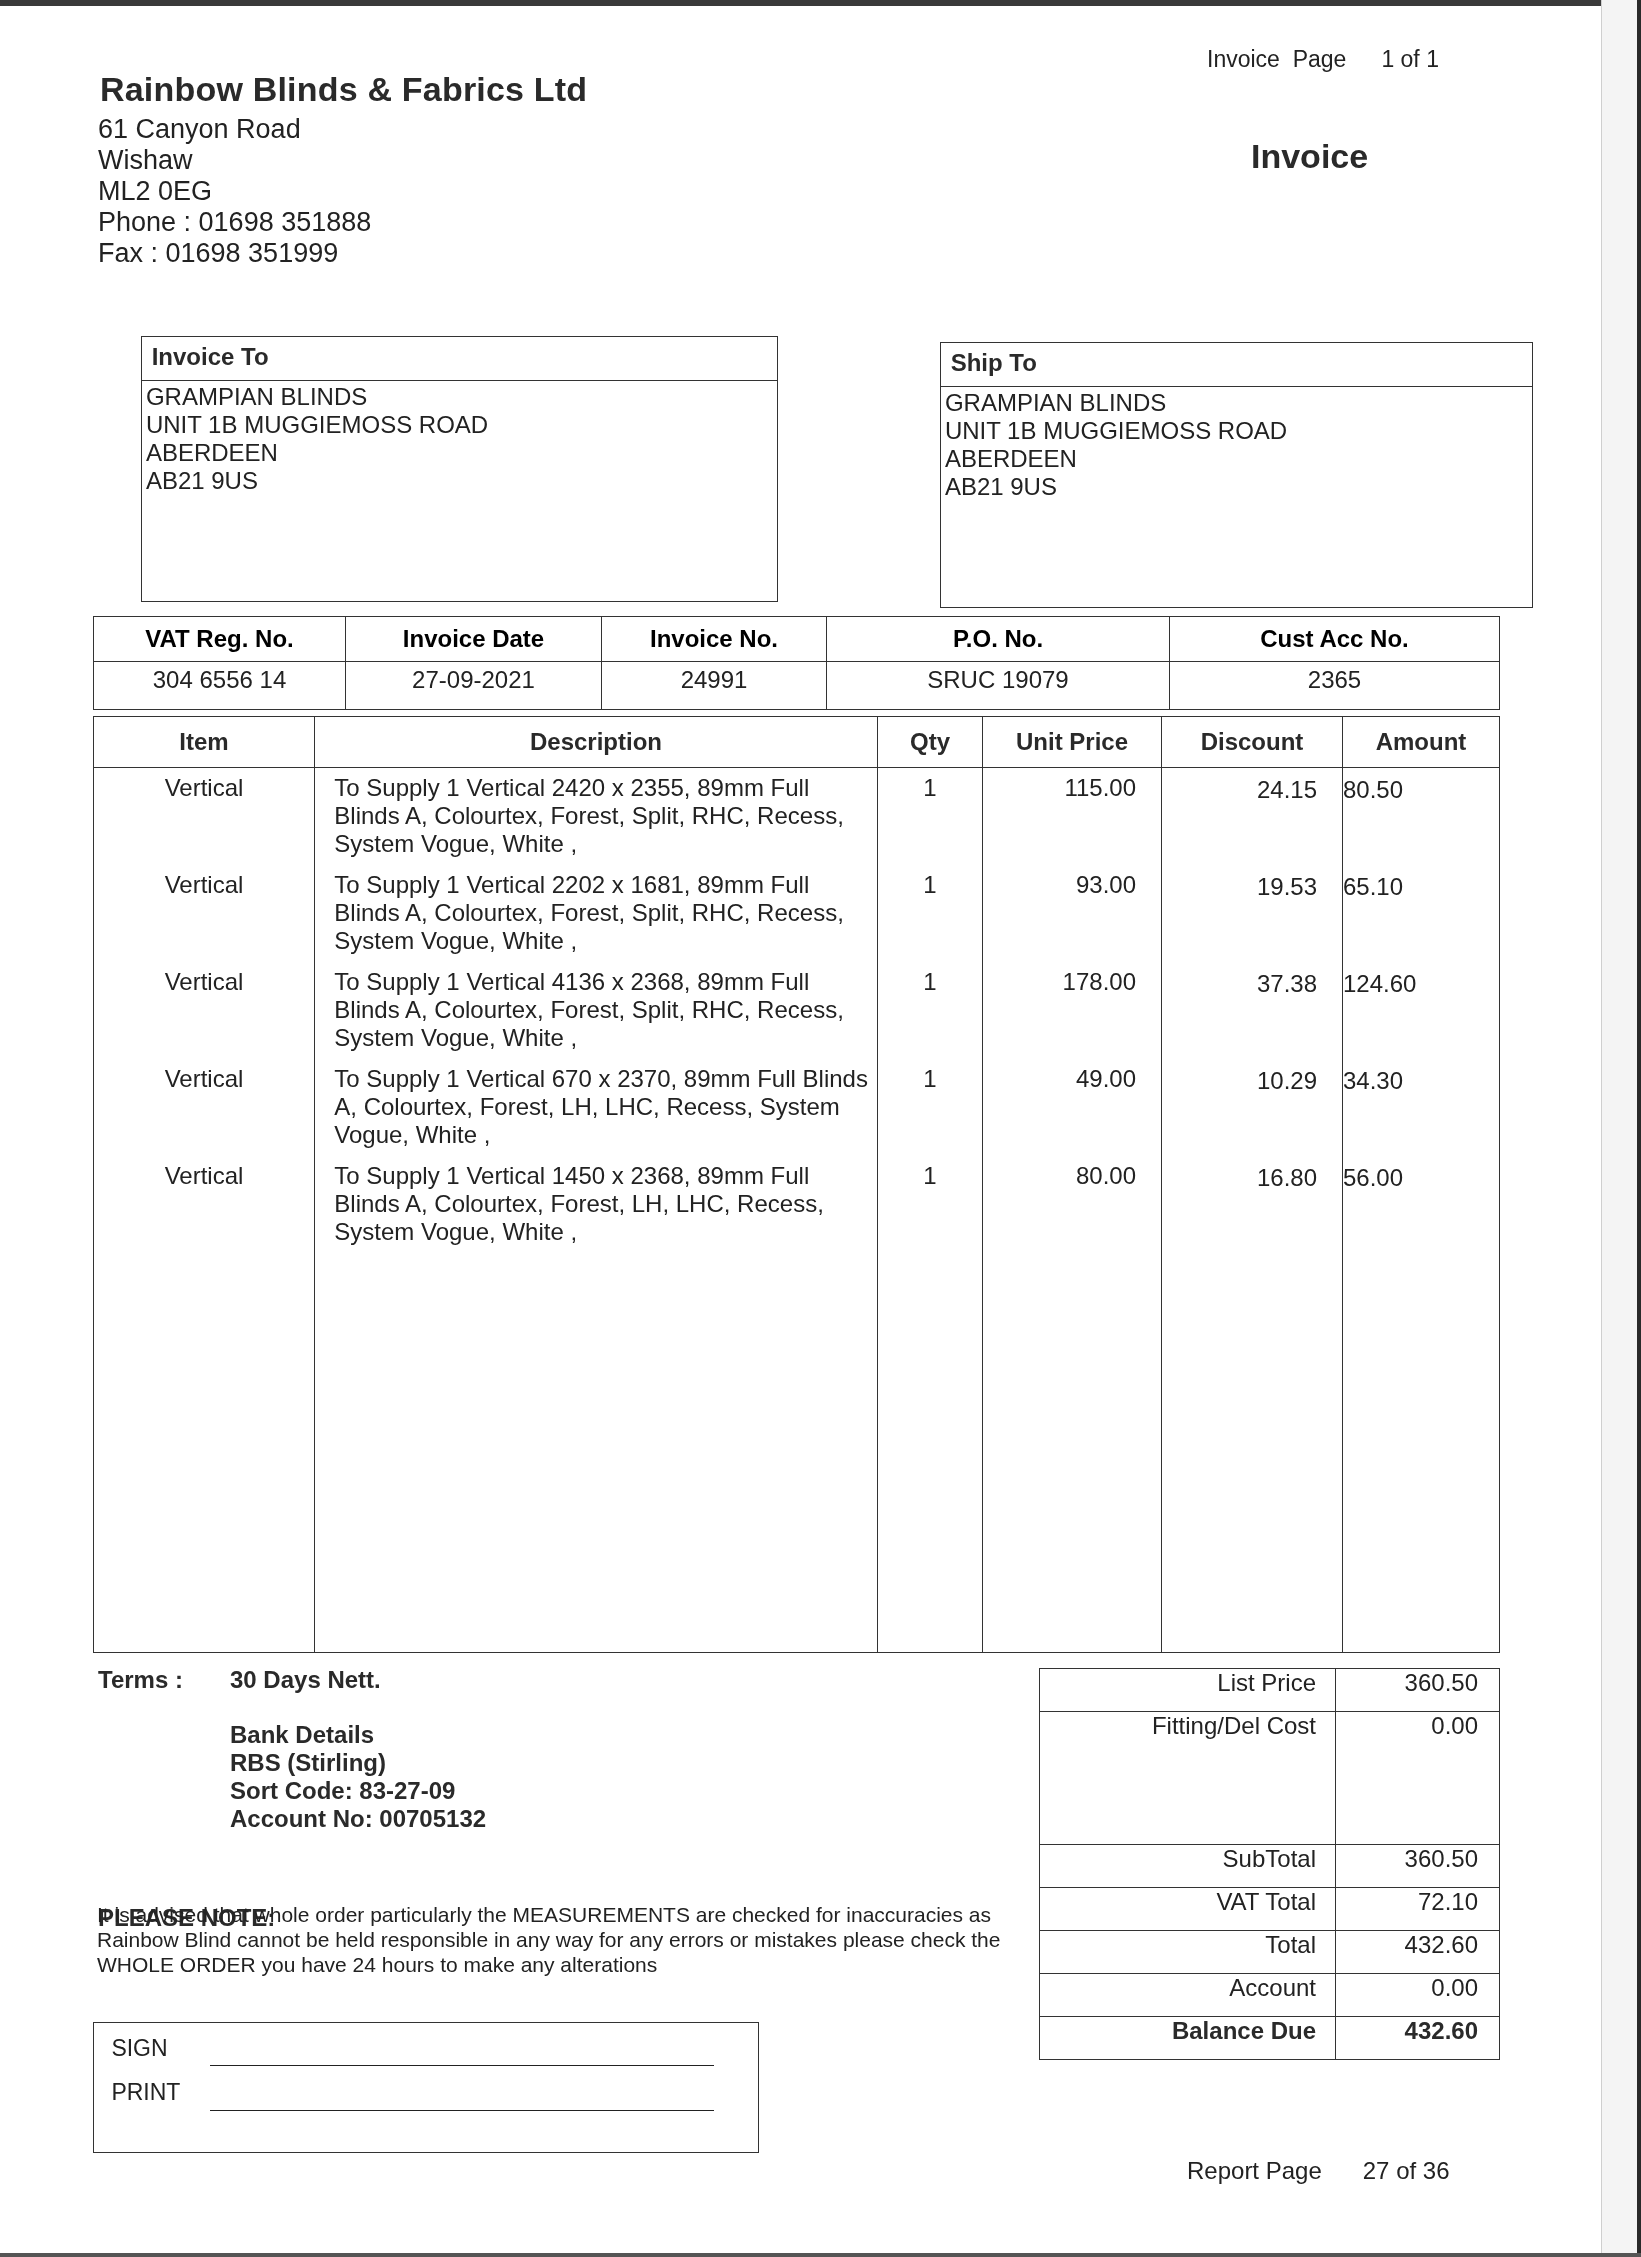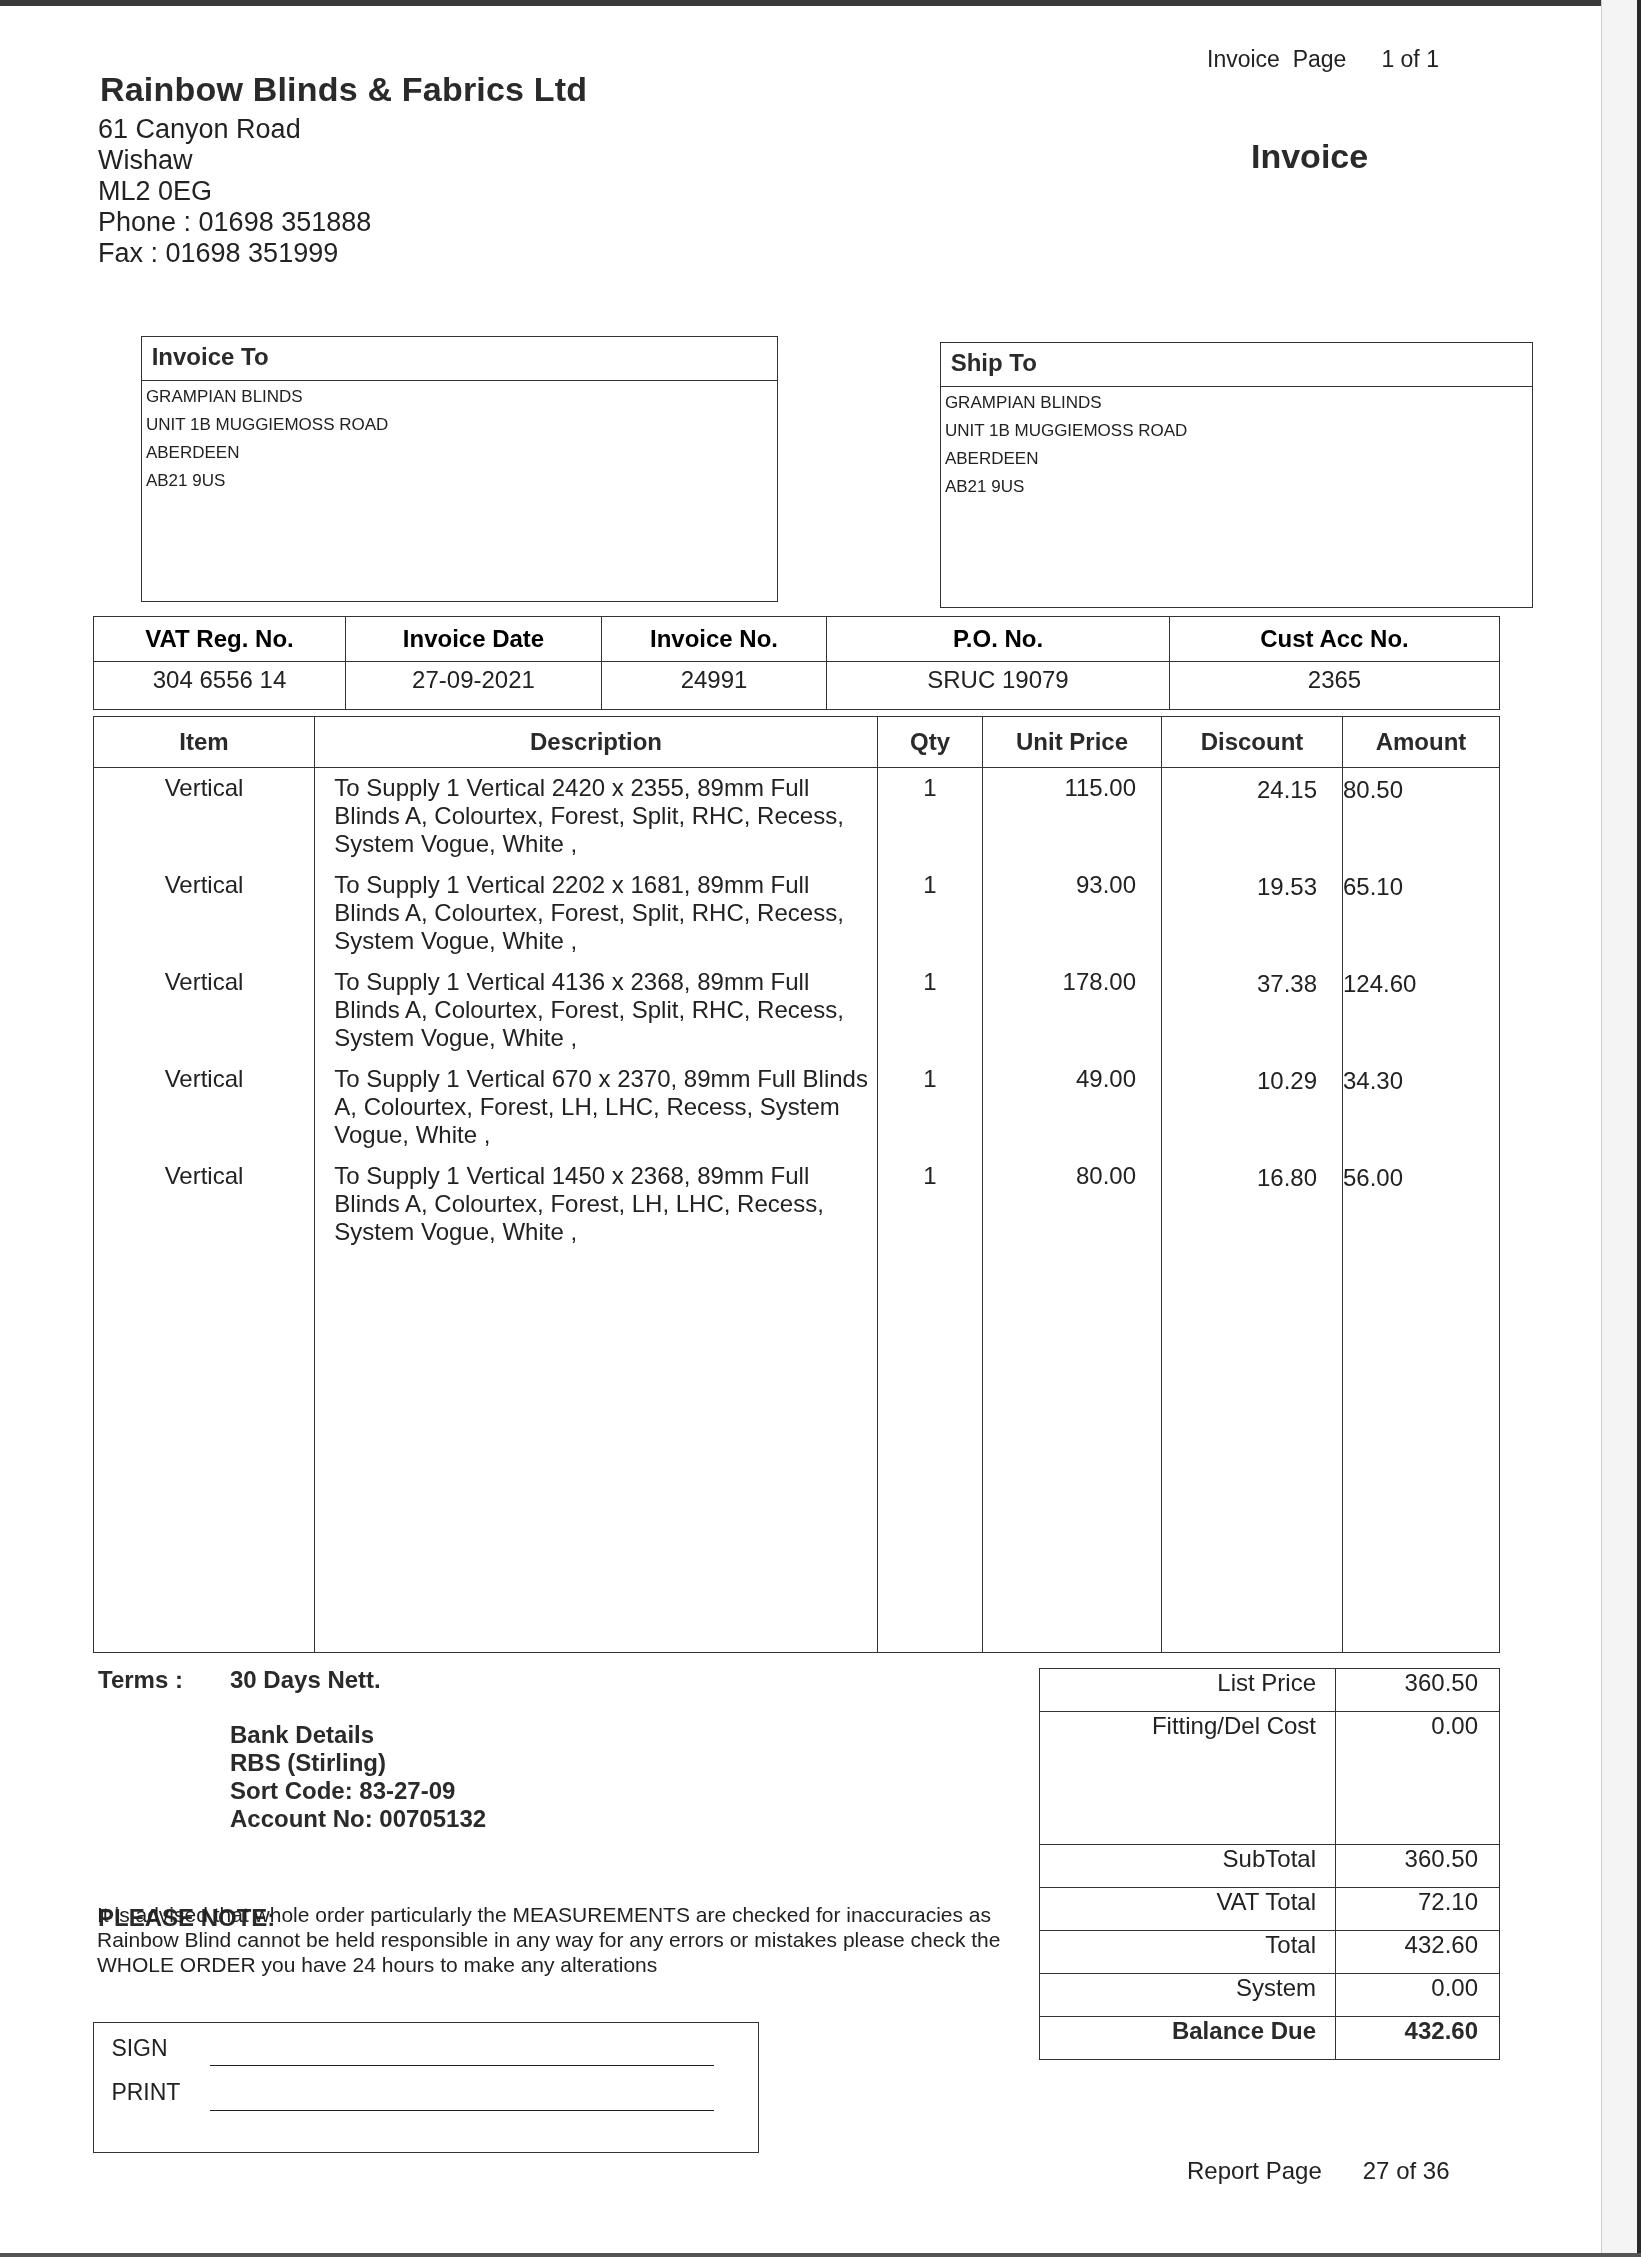--- a/index.html
+++ b/index.html
@@ -18,21 +18,21 @@
   .company-name { left: 100px; top: 70px; font-size: 34px; font-weight: bold; color: #2a2a2a; letter-spacing: 0.2px; }
   .company-lines { left: 98px; top: 114px; font-size: 27px; line-height: 31px; color: #222; }
   .company-lines div { white-space: nowrap; }
   .page-indicator { left: 1207px; top: 46px; font-size: 23px; color: #222; white-space: nowrap; }
   .page-indicator .gap { display: inline-block; width: 35px; }
   .doc-title { left: 1251px; top: 137px; font-size: 34px; font-weight: bold; color: #2a2a2a; }
 
   
   .addr-box { border: 1.9px solid #333; box-sizing: border-box; margin-left: 33px; }
   .addr-box .addr-head { height: 44px; border-bottom: 1.9px solid #333; box-sizing: border-box; font-size: 24px; font-weight: bold; padding: 5.8px 0 0 9.7px; color: #2a2a2a; }
-  .addr-box .addr-body { padding: 1.9px 0 0 3.9px; font-size: 17px; line-height: 28px; color: #222; }
+  .addr-box .addr-body { padding: 1.9px 0 0 3.9px; font-size: 24px; line-height: 28px; color: #222; }
   .invoice-to { left: 108px; top: 336px; width: 637px; height: 266px; }
   .ship-to { left: 907px; top: 342px; width: 593px; height: 266px; }
 
   
   table { border-collapse: collapse; }
   .info-table { left: 93px; top: 616px; width: 1407px; }
   .info-table td { border: 1.9px solid #333; text-align: center; font-size: 24px; color: #222; }
   .info-table tr.h td { height: 42px; font-weight: bold; color: #000000; }
   .info-table tr.v td { height: 42px; vertical-align: top; padding-top: 3.9px; }
 
@@ -232,21 +232,21 @@
   </tr>
   <tr>
     <td class="lbl">VAT Total</td>
     <td class="val">72.10</td>
   </tr>
   <tr>
     <td class="lbl">Total</td>
     <td class="val">432.60</td>
   </tr>
   <tr>
-    <td class="lbl">System</td>
+    <td class="lbl">Account</td>
     <td class="val">0.00</td>
   </tr>
   <tr class="strong">
     <td class="lbl">Balance Due</td>
     <td class="val">432.60</td>
   </tr>
 </tbody>
   </table>
 
 <div class="abs report-page">

